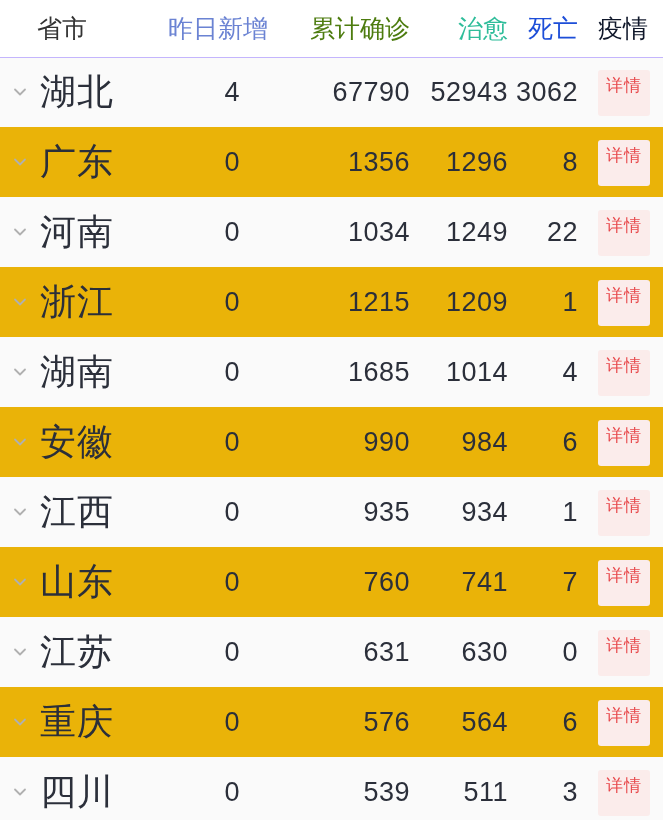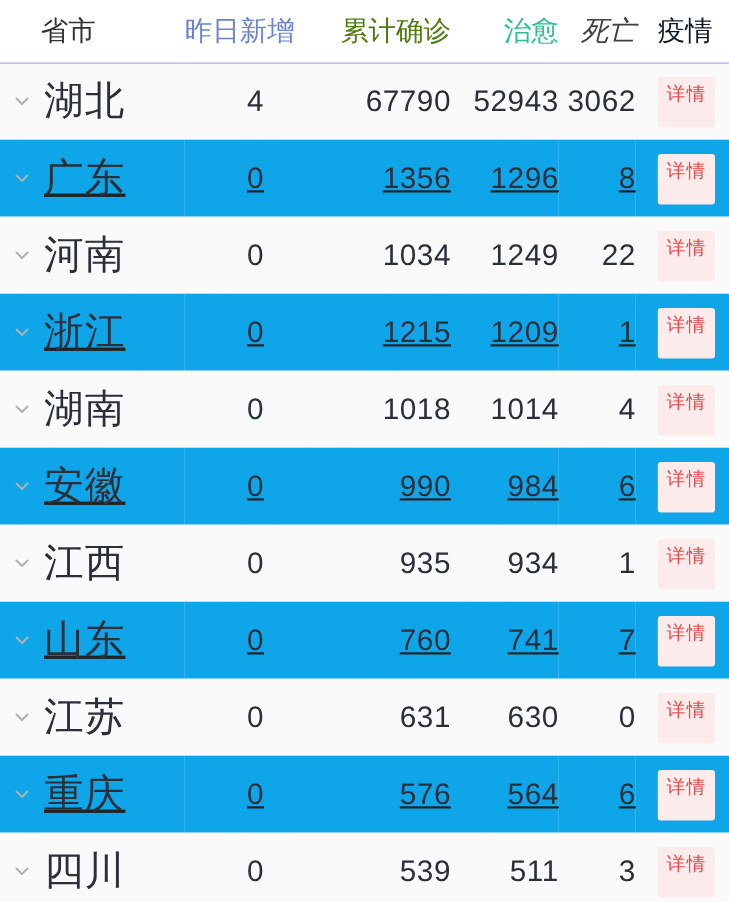--- a/index.html
+++ b/index.html
@@ -65,21 +65,21 @@
   }
   th.th-new  { text-align: right; padding-right: 0px;  color: #6b83d3; }
   th.th-conf { text-align: right; padding-right: 0px;  color: #e8351a; }
   th.th-cure { text-align: right; padding-right: 0px;  color: #2fbd9a; }
   th.th-dead { text-align: right; padding-right: 0px;  color: #8d8d8d; }
   th.th-act  { text-align: left;  padding-left: 20px;  color: #222222; }
 
   
   #table-body tr { height: 70px; }
   #table-body tr.alt { background: #fafafa; }
-  #table-body tr.plain { background: #0ea5e9; text-decoration: underline; }
+  #table-body tr.plain { background: #eab308; }
 
   #table-body td {
     vertical-align: middle;
     font-size: 27px;
     line-height: 1;
     color: #2b2f3a;
     white-space: nowrap;
   }
 
   
@@ -186,21 +186,21 @@
       <col class="c-dead">
       <col class="c-act">
   </colgroup>
 
   <thead id="table-head">
     <tr>
       <th class="th-prov" style="color: rgb(51, 51, 51);">省市</th>
       <th class="th-new" style="color: rgb(107, 131, 211);">昨日新增</th>
       <th class="th-conf" style="color: #4d7c0f;">累计确诊</th>
       <th class="th-cure" style="color: rgb(47, 189, 154); text-align: right;">治愈</th>
-      <th class="th-dead" style="color: #404040; font-style: italic;">死亡</th>
+      <th class="th-dead" style="color: #1d4ed8;">死亡</th>
       <th class="th-act" style="color: #0f172a;">疫情</th>
     </tr>
   </thead>
 
   <tbody id="table-body">
       <tr class="alt">
         <td class="td-prov">
           <span class="prov-wrap">
             <span class="chevron">
               <svg width="20" height="20" viewBox="0 0 20 20" xmlns="http://www.w3.org/2000/svg">
@@ -272,21 +272,21 @@
           <span class="prov-wrap">
             <span class="chevron">
               <svg width="20" height="20" viewBox="0 0 20 20" xmlns="http://www.w3.org/2000/svg">
                 <path d="M5 7.5 L10 12.5 L15 7.5" fill="none" stroke="#b0b0b0" stroke-width="1.8" stroke-linecap="round" stroke-linejoin="round"></path>
               </svg>
             </span>
             <span class="prov-name">湖南</span>
           </span>
         </td>
         <td class="td-num">0</td>
-        <td class="td-num">1018</td>
+        <td class="td-num">1685</td>
         <td class="td-num">1014</td>
         <td class="td-num">4</td>
         <td class="td-act"><span class="detail-badge">详情</span></td>
       </tr>
       <tr class="plain">
         <td class="td-prov">
           <span class="prov-wrap">
             <span class="chevron">
               <svg width="20" height="20" viewBox="0 0 20 20" xmlns="http://www.w3.org/2000/svg">
                 <path d="M5 7.5 L10 12.5 L15 7.5" fill="none" stroke="#b0b0b0" stroke-width="1.8" stroke-linecap="round" stroke-linejoin="round"></path>

